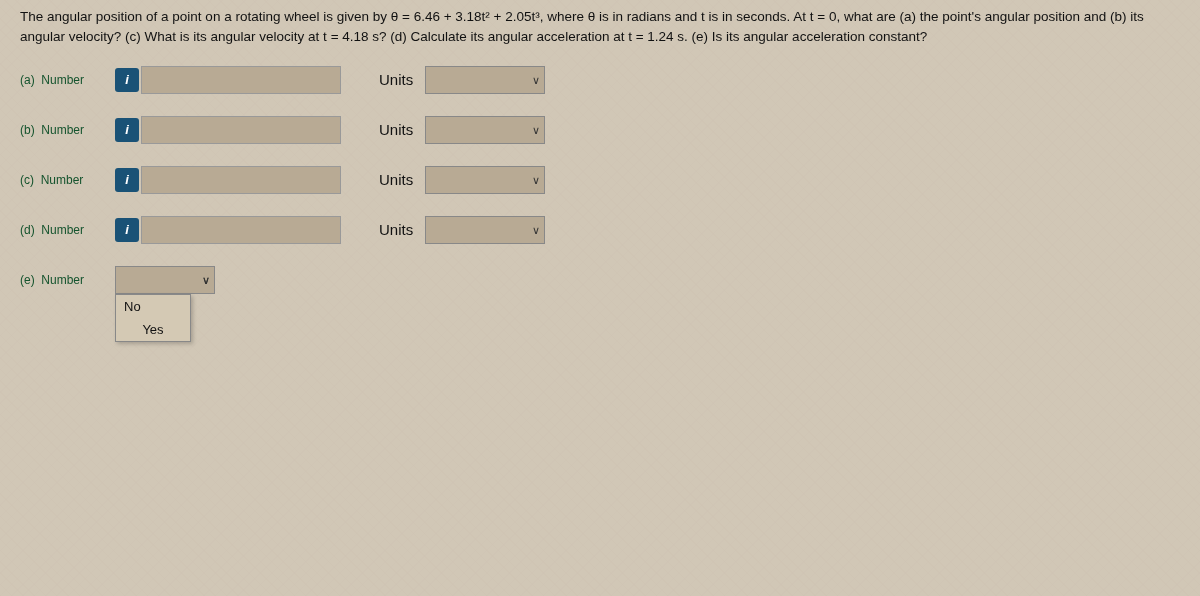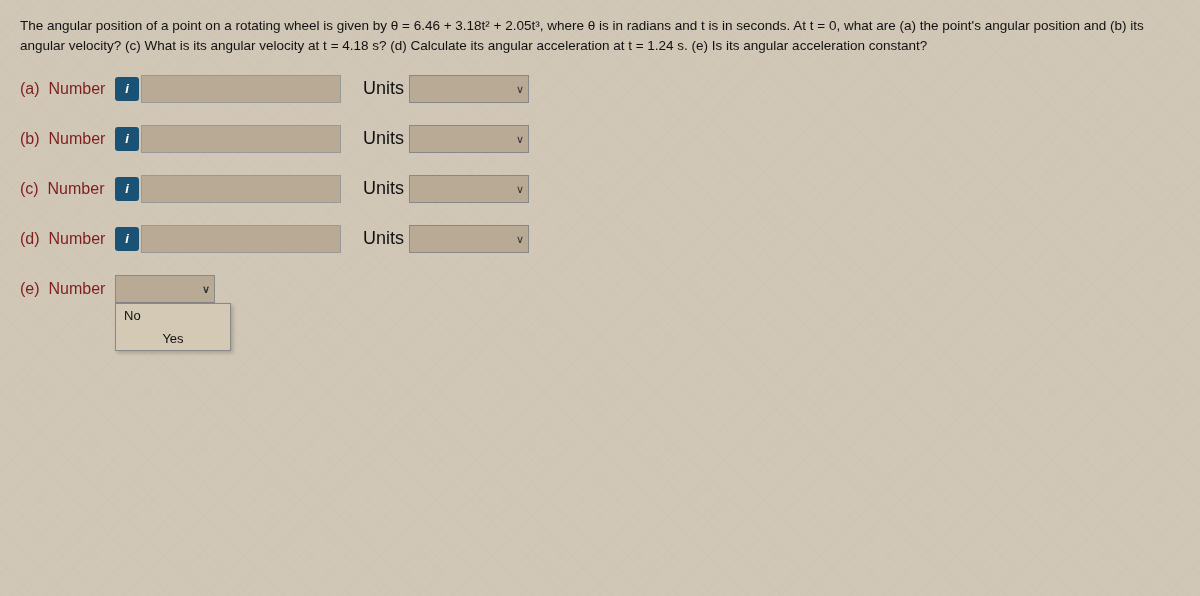--- a/index.html
+++ b/index.html
@@ -31,21 +31,21 @@
       font-size: 14px;
       color: #111;
       overflow: hidden;
       position: relative;
     }
 
     .main-container {
       background-color: rgba(210, 200, 185, 0.85);
       width: 100%;
       height: 100%;
-      padding: 16px 20px;
+      padding: 7px 20px;
       position: relative;
     }
 
     .question-text {
       font-size: 13.5px;
       line-height: 1.5;
       margin-bottom: 18px;
       color: #111;
     }
 
@@ -56,24 +56,24 @@
     }
 
     .answer-row {
       display: flex;
       align-items: center;
       margin-bottom: 22px;
       position: relative;
     }
 
     .row-label {
-      font-size: 16px;
+      font-size: 12px;
       font-weight: normal;
       width: 95px;
-      color: #7f1d1d;
+      color: #14532d;
     }
 
     .info-btn {
       width: 24px;
       height: 24px;
       background-color: #1a5276;
       color: white;
       border: none;
       border-radius: 3px;
       font-size: 13px;
@@ -89,22 +89,22 @@
     .number-input {
       width: 200px;
       height: 28px;
       background-color: #b8aa94;
       border: 1px solid #999;
       padding: 2px 4px;
       font-size: 13px;
     }
 
     .units-label {
-      font-size: 18px;
-      margin-left: 22px;
+      font-size: 15px;
+      margin-left: 38px;
       margin-right: 6px;
       color: #111;
       width: 40px;
     }
 
     .units-select {
       width: 120px;
       height: 28px;
       background-color: #b8aa94;
       border: 1px solid #888;
@@ -159,21 +159,21 @@
       font-size: 11px;
       color: #333;
     }
 
     .dropdown-open {
       position: absolute;
       top: 28px;
       left: 0;
       background-color: #c8bfa8;
       border: 1px solid #888;
-      width: 116px;
+      width: 76px;
       z-index: 100;
       box-shadow: 2px 2px 4px rgba(0,0,0,0.2);
     }
 
     .dropdown-open .dropdown-item {
       padding: 4px 8px;
       font-size: 13px;
       cursor: pointer;
       background-color: #d4c9b4;
       color: #111;

